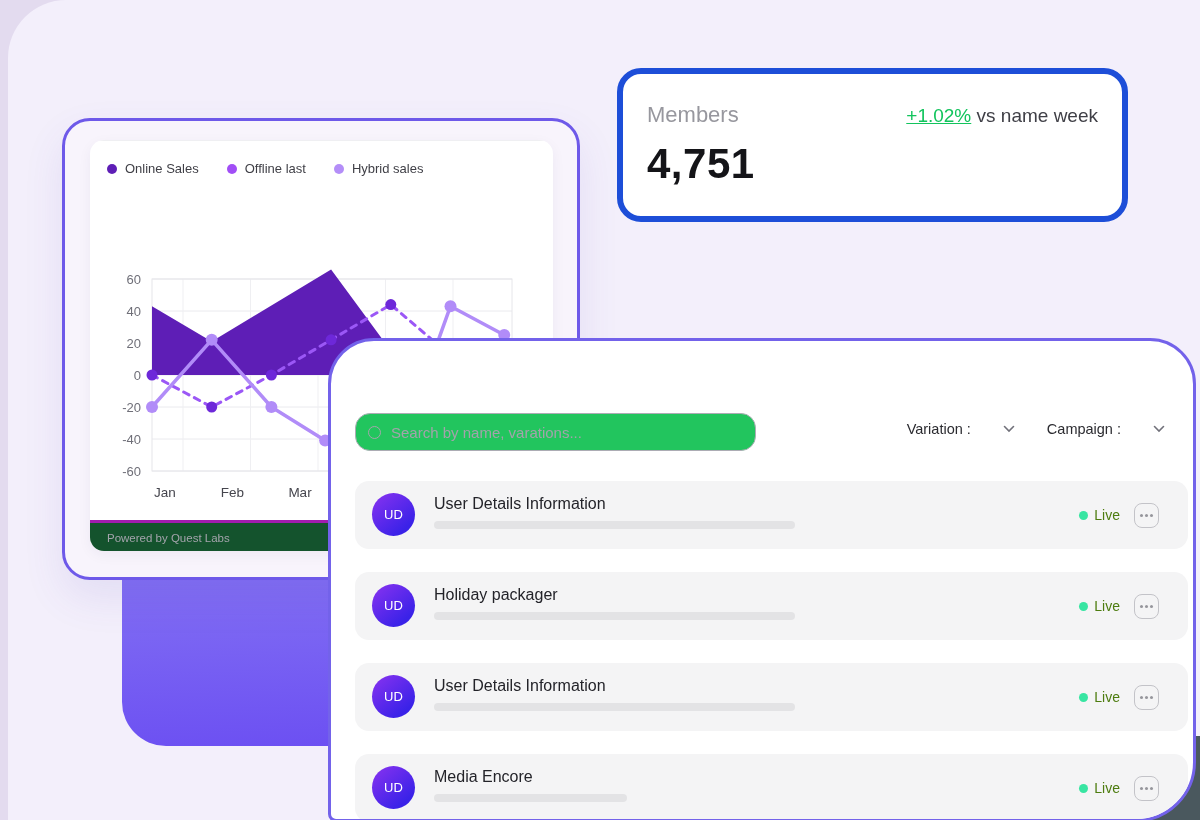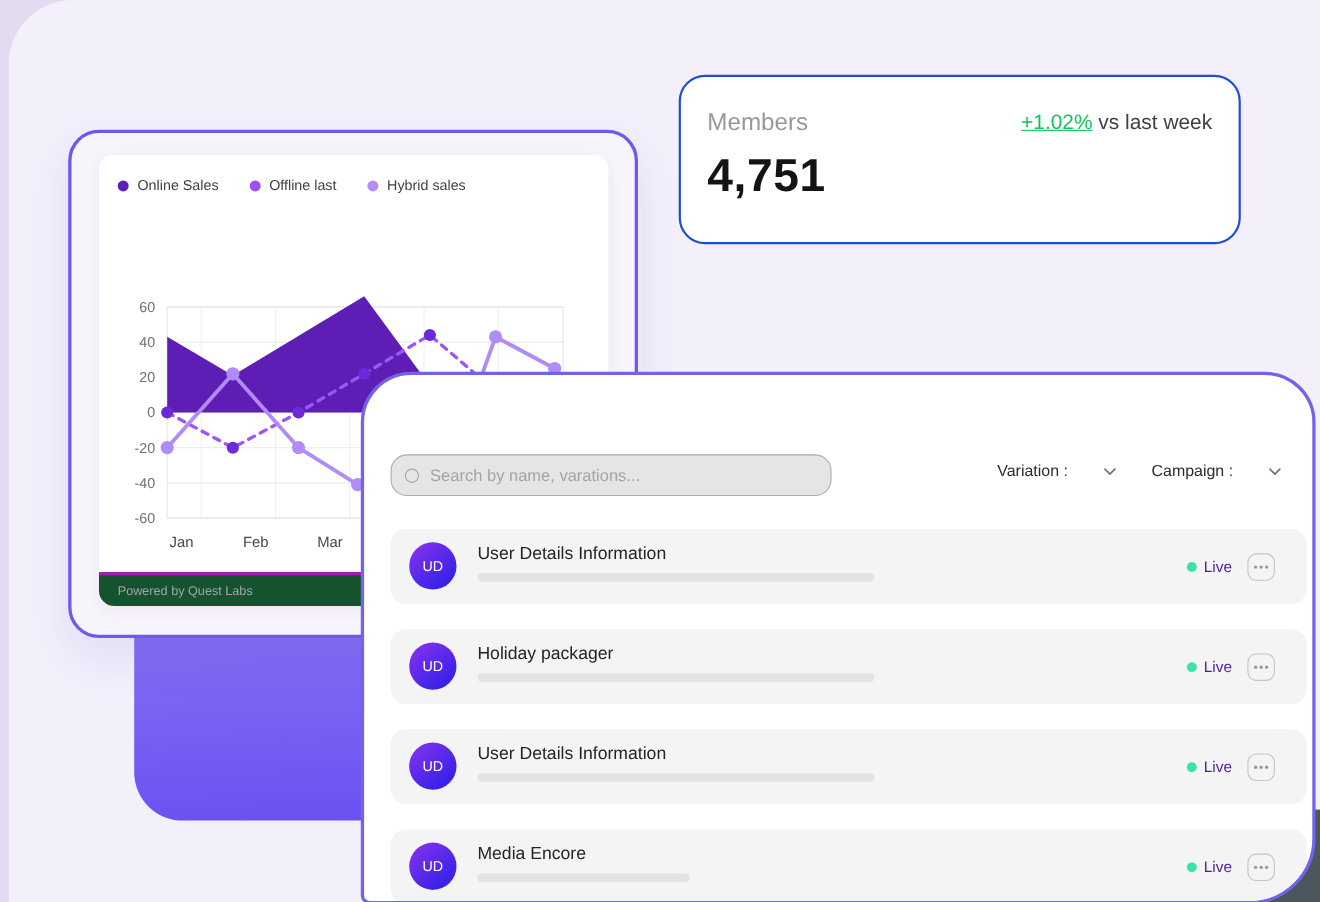--- a/index.html
+++ b/index.html
@@ -29,45 +29,45 @@
   .divider { height:1px; background:#EFEFF2; }
   .legend { display:flex; align-items:center; gap:28px; padding:20px 0 0 17px; }
   .legend-item { display:flex; align-items:center; gap:8px; font-size:13px; color:#3F3F46; }
   .legend-dot { width:10px; height:10px; border-radius:50%; display:inline-block; }
   .chart-svg { position:absolute; left:0; top:112px; }
   .sales-footer { position:absolute; left:0; bottom:0; width:100%; height:31px; background:#14532d;
     border-top:3px solid #a21caf; font-size:11.5px; color:#A4A4AC; line-height:30px; padding-left:17px; }
 
   
   .members-card { position:absolute; left:617px; top:68px; width:511px; height:154px; background:#FFFFFF;
-    border:2px solid #1d4ed8; border-radius:24px; z-index:2; }
+    border:6px solid #1d4ed8; border-radius:24px; z-index:2; }
   .members-label { position:absolute; left:24px; top:28px; font-size:22px; color:#97979E; }
   .members-delta-wrap { position:absolute; right:24px; top:31px; font-size:19px; color:#3F3F46; }
   .members-delta { font-weight:500; }
   .members-value { position:absolute; left:24px; top:66px; font-size:42px; font-weight:700; color:#141418; letter-spacing:0.5px; }
 
   
   .list-panel { position:absolute; left:328px; top:338px; width:868px; height:484px; background:#FFFFFF;
     border:3px solid #7362EA; border-radius:46px 46px 60px 8px; z-index:3; overflow:hidden; }
   .searchbox { position:absolute; left:24px; top:72px; width:401px; height:38px; border:1.5px solid #ACACB4;
-    border-radius:15px; display:flex; align-items:center; padding:0 12px; background:#e5e5e5; }
+    border-radius:15px; display:flex; align-items:center; padding:0 12px; background:#22c55e; }
   .search-ring { width:13px; height:13px; border:1.6px solid #A5A5AC; border-radius:50%; margin-right:10px; flex:none; }
   .searchbox input { border:none; outline:none; flex:1; font-size:15px; color:#3F3F46; font-family:inherit; background:transparent; }
   .searchbox input::placeholder { color:#A3A3AB; }
   .filters { position:absolute; right:28px; top:80px; display:flex; gap:32px; }
   .filter { display:flex; align-items:center; gap:32px; font-size:14.5px; color:#2B2B30; cursor:pointer; }
   .rows { position:absolute; inset:0; }
   .row { position:absolute; left:24px; width:833px; height:68px; background:#F4F4F5; border-radius:14px; }
   .avatar { position:absolute; left:17px; top:12px; width:43px; height:43px; border-radius:50%;
     background:linear-gradient(140deg,#8A33F0 0%,#3A22E8 80%); color:#fff; font-size:13px;
     display:flex; align-items:center; justify-content:center; }
   .row-title { position:absolute; left:79px; top:14px; font-size:16px; font-weight:500; color:#232329; }
   .row-bar { position:absolute; left:79px; top:40px; height:8px; border-radius:4px; background:#E3E3E5; }
   .row-right { position:absolute; right:29px; top:0; height:68px; display:flex; align-items:center; gap:14px; }
-  .live-badge { display:flex; align-items:center; gap:6px; font-size:14px; color:#4c1d95; }
+  .live-badge { display:flex; align-items:center; gap:6px; font-size:14px; color:#4d7c0f; }
   .live-dot { width:9px; height:9px; border-radius:50%; }
   .more-btn { width:25px; height:25px; border:1.6px solid #C3C3C8; border-radius:8px; background:transparent;
     display:flex; align-items:center; justify-content:center; gap:2px; cursor:pointer; }
   .more-btn i { width:3px; height:3px; border-radius:50%; background:#96969C; }
 </style>
 </head>
 <body>
 
 <div class="stage">
   <div class="page-round"></div>
@@ -133,21 +133,21 @@
           <circle cx="393.78499999999997" cy="464.6" r="6" fill="#B18CF8"></circle>
           <circle cx="450.5" cy="306.2" r="6" fill="#B18CF8"></circle>
           <circle cx="504.23" cy="335" r="6" fill="#B18CF8"></circle>
         </svg>
       <div class="sales-footer">Powered by Quest Labs</div>
     </div>
   </section>
 
   <section class="members-card">
     <div class="members-label">Members</div>
-    <div class="members-delta-wrap"><span class="members-delta" id="delta-green" style="color: rgb(18, 196, 93); text-decoration: underline;">+1.02%</span><span> vs last week</span></div>
+    <div class="members-delta-wrap"><span class="members-delta" id="delta-green" style="color: rgb(18, 196, 93); text-decoration: underline;">+1.02%</span><span> vs name week</span></div>
     <div class="members-value">4,751</div>
   </section>
 
   <section class="list-panel">
     <div class="searchbox">
       <span class="search-ring"></span>
       <input type="text" placeholder="Search by name, varations..." style="">
     </div>
     <div class="filters" id="filters">
         <div class="filter">

